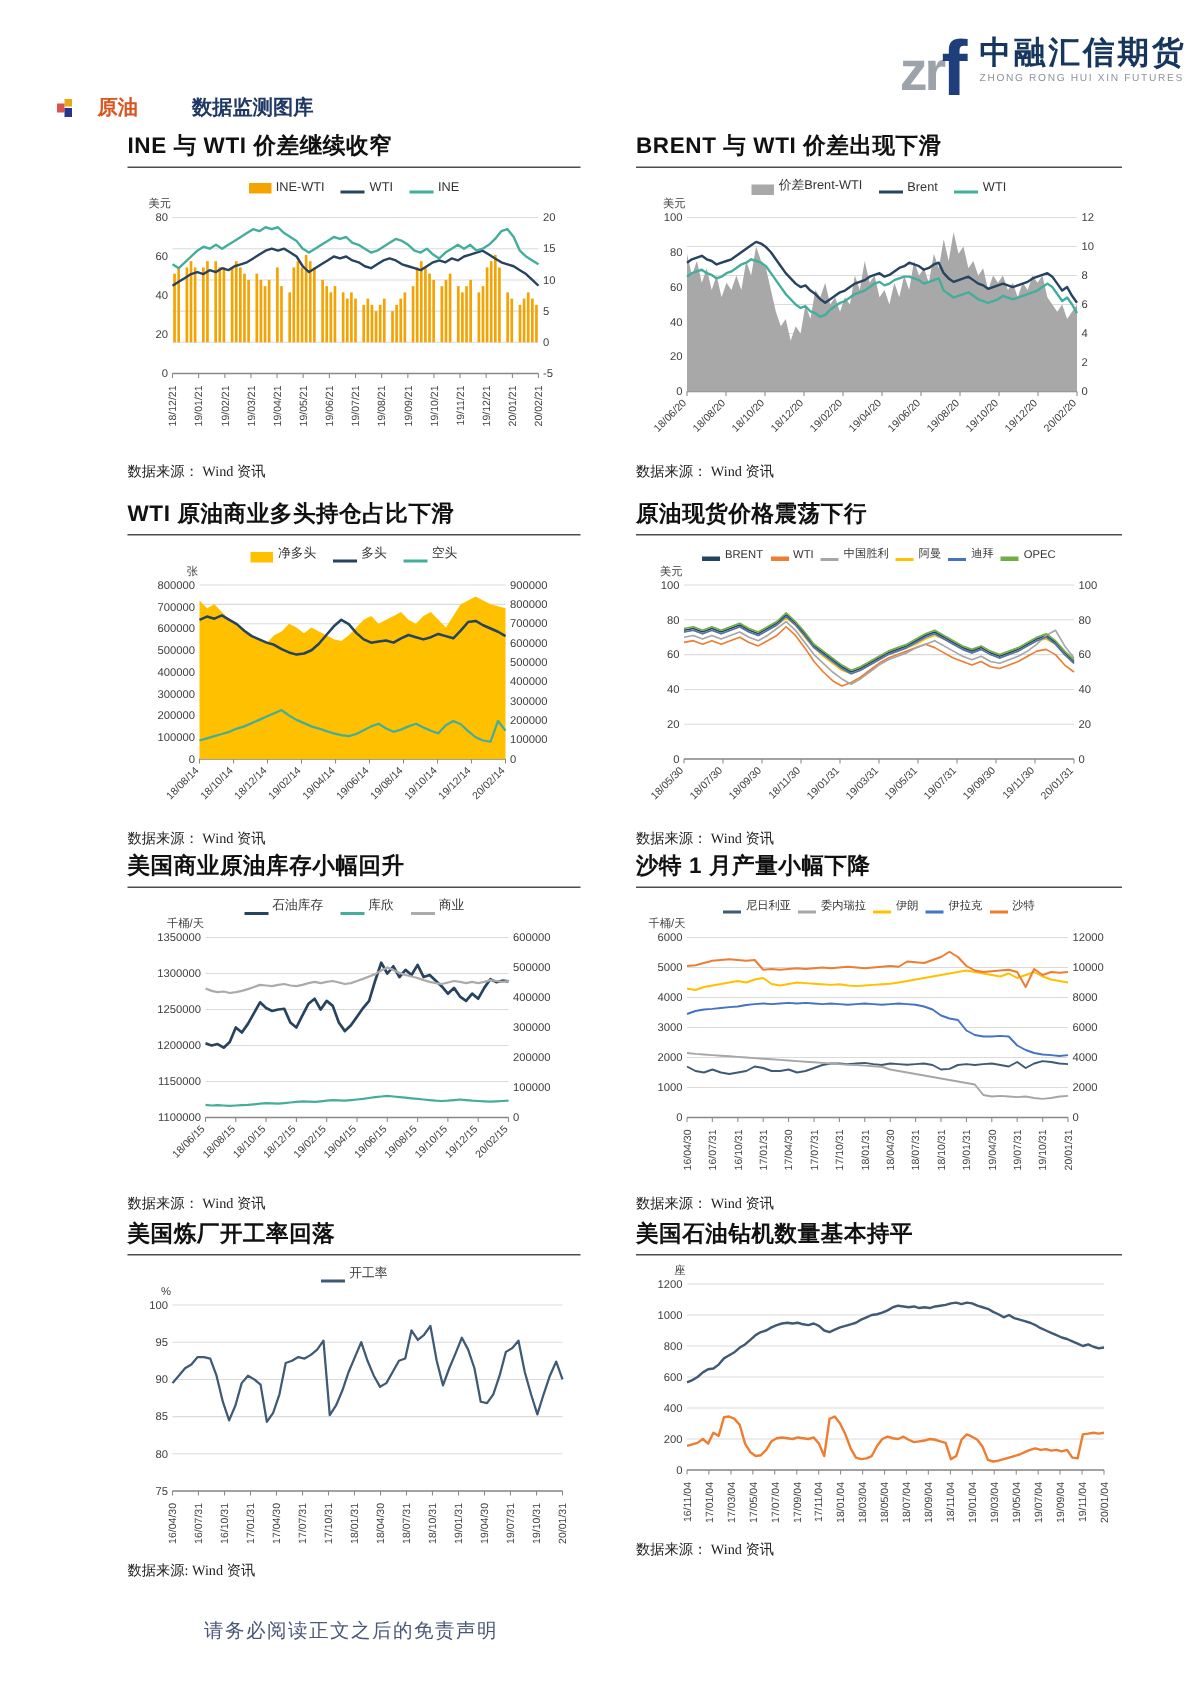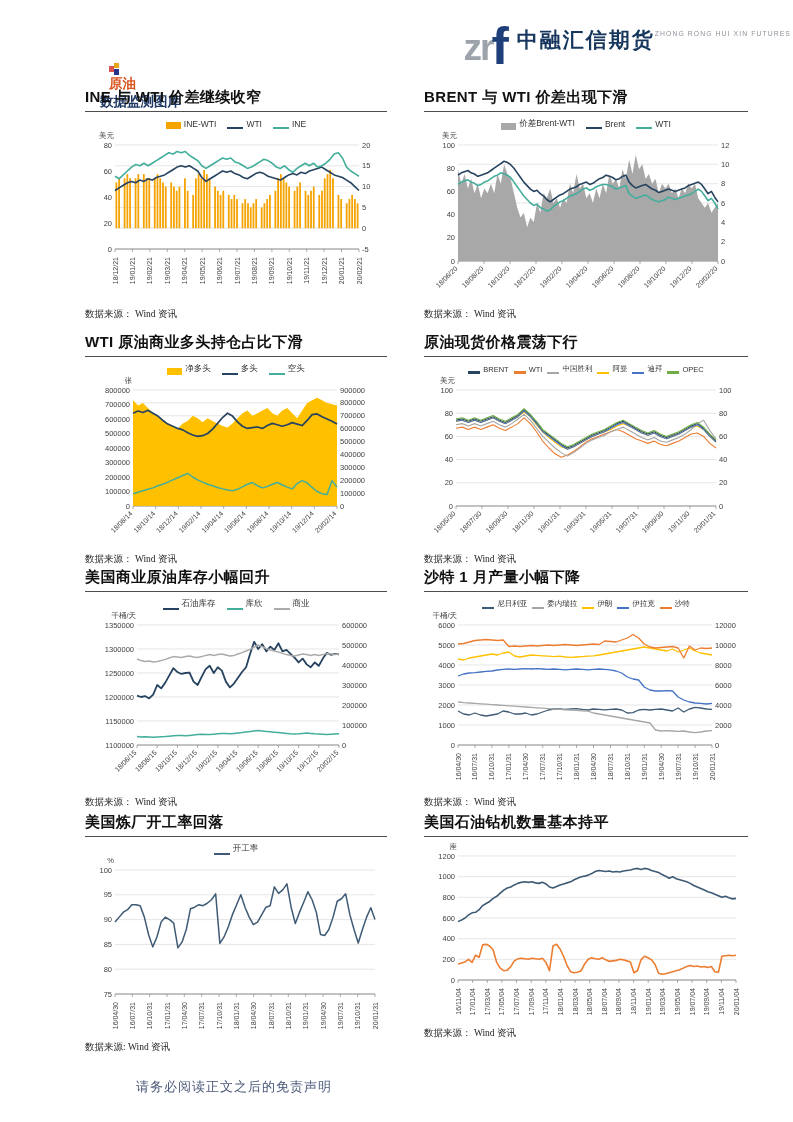--- a/index.html
+++ b/index.html
@@ -1,24 +1,24 @@
 <!DOCTYPE html>
 <html><head>
 <meta charset="utf-8">
 <style>
   html,body{margin:0;padding:0;background:#fff;}
   body{width:793px;height:1122px;position:relative;font-family:"Liberation Sans","DejaVu Sans",sans-serif;overflow:hidden;}
   .logo{position:absolute;top:14px;right:2px;display:flex;align-items:center;}
   .zrf{display:flex;align-items:flex-end;line-height:1;margin-right:8px;}
   .zrf .zr{font-size:37px;font-weight:bold;color:#9CA3AA;letter-spacing:-2px;}
   .zrf .f{font-size:52px;font-weight:bold;color:#1F3F7A;margin-left:-1px;position:relative;top:6px;}
-  .cotext{display:flex;flex-direction:row;}
+  .cotext{display:flex;flex-direction:column;}
   .cotext .cn{font-size:21px;font-weight:bold;color:#17365D;letter-spacing:2px;line-height:1.1;}
   .cotext .en{font-size:6.8px;color:#8D949B;letter-spacing:1.1px;margin-top:2px;}
-  .section{position:absolute;left:64px;top:63px;display:flex;align-items:center;font-size:13.5px;font-weight:bold;flex-direction:column;}
+  .section{position:absolute;left:38px;top:63px;display:flex;align-items:center;font-size:13.5px;font-weight:bold;}
   .section .bullet{margin-right:16px;}
   .sec-hl{color:#D9541E;}
   .sec-rest{color:#1F3864;margin-left:36px;}
   .chart{position:absolute;}
   .cc1{left:85px;width:302px;}
   .cc2{left:424px;width:324px;}
   .r1{top:88px;}.r2{top:333px;}.r3{top:568px;}.r4{top:813px;}
   .ctitle{font-size:15px;font-weight:bold;color:#111;letter-spacing:0.4px;margin-bottom:4px;}
   .crule{border-top:1.2px solid #4d4d4d;margin:0 0 5px 0;}
   .legend{display:flex;justify-content:center;align-items:center;gap:11px;font-size:8.5px;color:#333;height:14px;}

